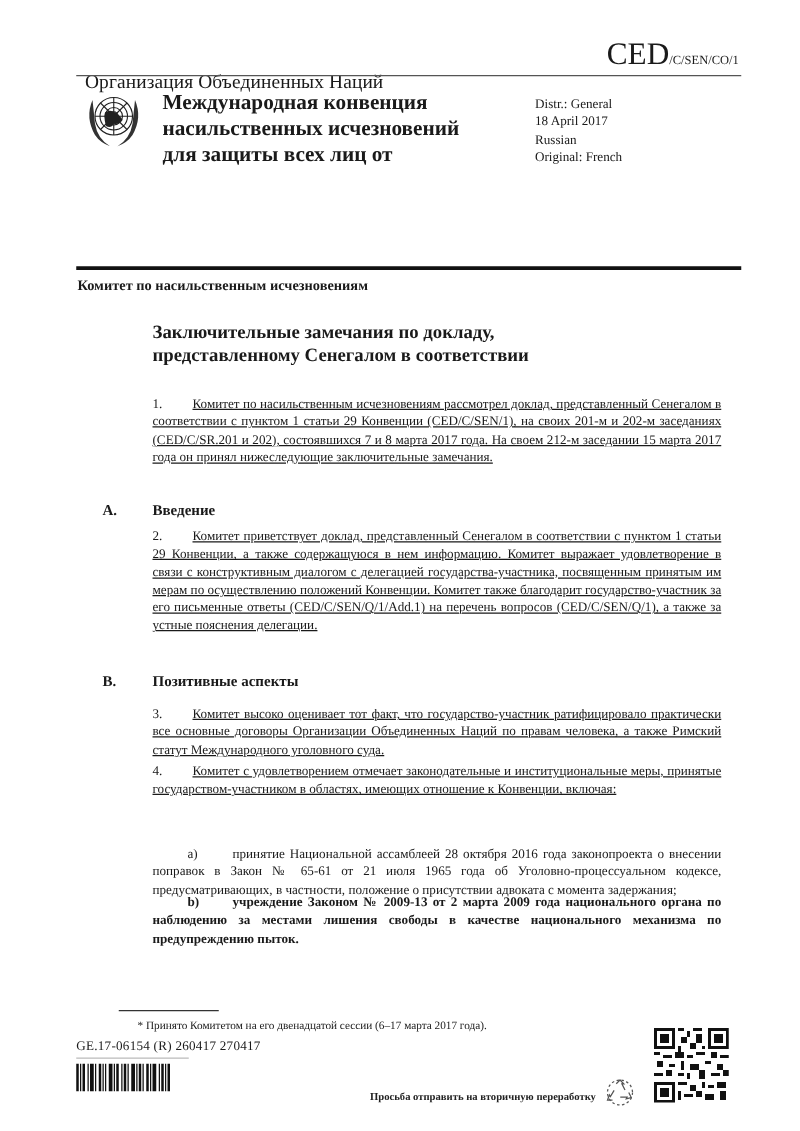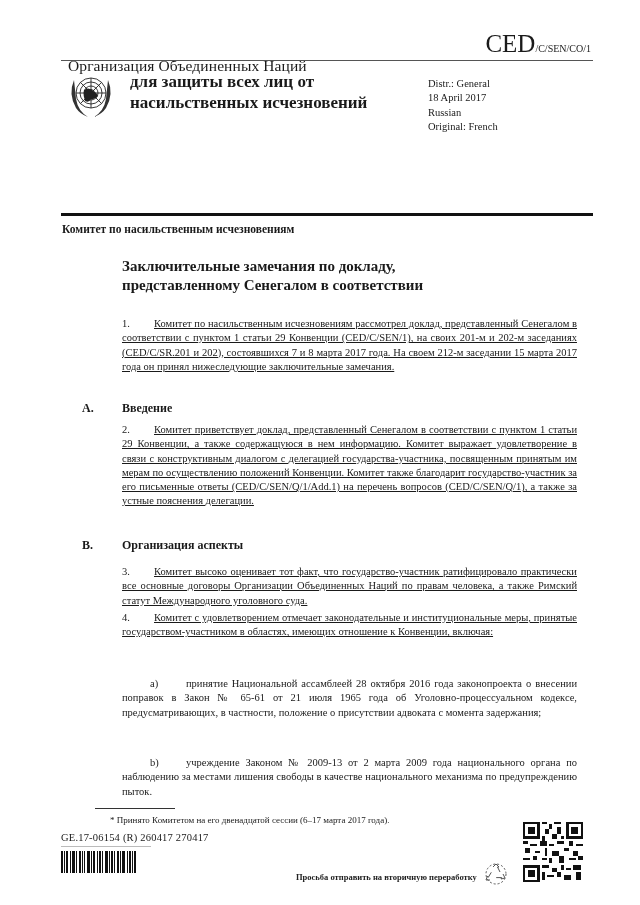--- a/index.html
+++ b/index.html
@@ -73,22 +73,23 @@
     </g>
     <path d="M18 20 q4 -3 8 0 q4 2 6 6 q-3 4 -7 3 q-2 4 -6 2 q-2 -5 -1 -11z" fill="#222"></path>
     <g fill="#333">
       <path d="M8 10 q-6 14 2 28 q4 6 12 9 q-10 -6 -12 -18 q-1 -10 -2 -19z"></path>
       <path d="M42 10 q6 14 -2 28 q-4 6 -12 9 q10 -6 12 -18 q1 -10 2 -19z"></path>
     </g>
   </svg>
 </div>
 
 <div class="abs conv-title">
+  <div>Международная конвенция</div>
+  <div>насильственных исчезновений</div>
   <div>для защиты всех лиц от</div>
-  <div>насильственных исчезновений</div>
 </div>
 
 <div class="abs distr">
   <div>Distr.: General</div>
   <div>18 April 2017</div>
   <div>Russian</div>
   <div>Original: French</div>
 </div>
 
 <div class="abs thick-rule"></div>
@@ -105,32 +106,32 @@
 </div>
 
 <div class="abs sec-head" style="top:401px;">
   <span class="letter">A.</span><span>Введение</span>
 </div>
 <div class="abs para" style="top:423px;">
   <span class="num">2.</span><span>Комитет приветствует доклад, представленный Сенегалом в соответствии с пунктом 1 статьи 29 Конвенции, а также содержащуюся в нем информацию. Комитет выражает удовлетворение в связи с конструктивным диалогом с делегацией государства-участника, посвященным принятым им мерам по осуществлению положений Конвенции. Комитет также благодарит государство-участник за его письменные ответы (CED/C/SEN/Q/1/Add.1) на перечень вопросов (CED/C/SEN/Q/1), а также за устные пояснения делегации.</span>
 </div>
 
 <div class="abs sec-head" style="top:538px;">
-  <span class="letter">B.</span><span>Организация аспекты</span>
+  <span class="letter">B.</span><span>Позитивные аспекты</span>
 </div>
 <div class="abs para" style="top:565px;">
   <span class="num">3.</span><span>Комитет высоко оценивает тот факт, что государство-участник ратифицировало практически все основные договоры Организации Объединенных Наций по правам человека, а также Римский статут Международного уголовного суда.</span>
 </div>
 <div class="abs para" style="top:611px;">
   <span class="num">4.</span><span>Комитет с удовлетворением отмечает законодательные и институциональные меры, принятые государством-участником в областях, имеющих отношение к Конвенции, включая:</span>
 </div>
 <div class="abs sub-para" style="top:677px;">
   <span class="lbl">a)</span><span>принятие Национальной ассамблеей 28 октября 2016 года законопроекта о внесении поправок в Закон № 65-61 от 21 июля 1965 года об Уголовно-процессуальном кодексе, предусматривающих, в частности, положение о присутствии адвоката с момента задержания;</span>
 </div>
-<div class="abs sub-para" style="top:756px;">
+<div class="abs sub-para" style="top:716px;font-weight:bold;">
   <span class="lbl">b)</span><span>учреждение Законом № 2009-13 от 2 марта 2009 года национального органа по наблюдению за местами лишения свободы в качестве национального механизма по предупреждению пыток.</span>
 </div>
 
 <div class="abs fn-rule"></div>
 <div class="abs footnote">*  Принято Комитетом на его двенадцатой сессии (6–17 марта 2017 года).</div>
 <div class="abs job-no">GE.17-06154  (R)  260417  270417</div>
 <div class="abs job-rule"></div>
 
 <div class="abs barcode">
   <span style="width:2px;margin-right:1px"></span>

